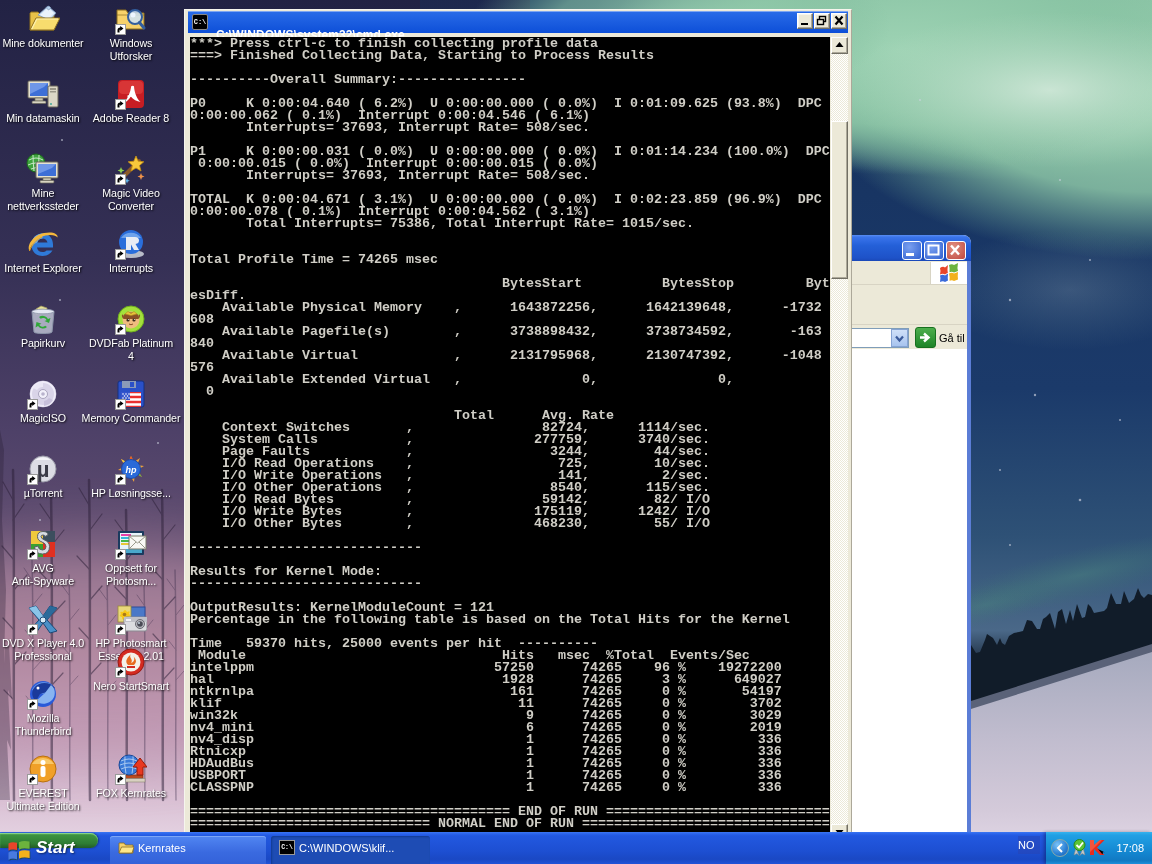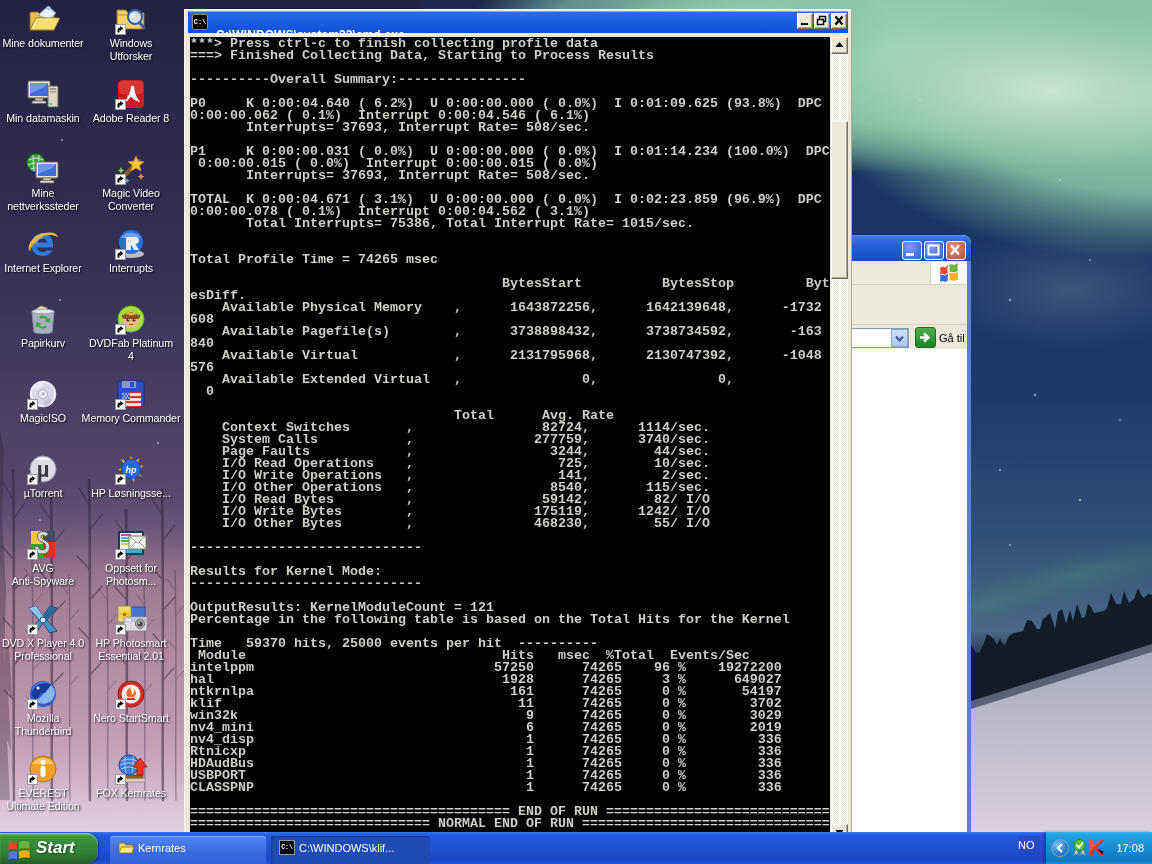--- a/index.html
+++ b/index.html
@@ -47,21 +47,21 @@
 #ielogo { position:absolute; right:4px; top:27px; width:37px; height:22px; background:#fff; border-left:1px solid #d8d4c4; }
 #ietool { position:absolute; left:3px; right:4px; top:51px; height:39px; background:#ece9d8; border-bottom:1px solid #d8d4c4; }
 #ieaddr { position:absolute; left:3px; right:4px; top:90px; height:24px; background:#ece9d8; }
 #iebody { position:absolute; left:3px; right:4px; top:114px; bottom:0; background:#fff; }
 #ieright { position:absolute; right:0; top:26px; bottom:0; width:4px; background:#5b7dd6; }
 #ieleft { position:absolute; left:0; top:26px; bottom:0; width:3px; background:#5b7dd6; }
 
 
 #taskbar { position:absolute; left:0; top:832px; width:1152px; height:32px; z-index:20;
   background:linear-gradient(#3b77f2 0%,#2a63ea 6%,#2258e0 12%,#1d4fd2 60%,#1a48c4 85%,#2153d8 100%); }
-#start { position:absolute; left:0; top:1px; width:98px; height:31px; border-radius:0 12px 12px 0;
+#start { position:absolute; left:0; top:1px; width:98px; height:15px; border-radius:0 12px 12px 0;
   background:linear-gradient(#6cb96c 0%,#3d9441 12%,#2e7d34 70%,#225c26 100%);
   box-shadow:inset 0 1px 1px #8cd98c, 1px 0 2px rgba(0,0,0,0.4); }
 #start .stxt { position:absolute; left:36px; top:4px; color:#fff; font:bold italic 17px/22px "Liberation Sans",sans-serif; text-shadow:1px 1px 2px rgba(0,0,0,0.5); }
 .tbtn { position:absolute; top:4px; height:36px; border-radius:3px; color:#fff; font:11px/24px "Liberation Sans",sans-serif; }
 #tb1 { left:110px; width:156px; background:linear-gradient(#5186f2,#3a6ae0 45%,#2f5cd4); box-shadow:inset 0 1px 0 #7ca6f6; }
 #tb2 { left:271px; width:159px; background:#1e4cb4; box-shadow:inset 1px 1px 2px #123a90; }
 #tray { position:absolute; right:0; top:0; width:106px; height:32px;
   background:linear-gradient(#35b2ee 0%,#21a0e4 10%,#1488d2 60%,#1179c2 90%,#1e90dc 100%);
   box-shadow:-2px 0 3px rgba(0,0,30,0.3); }
 #clock { position:absolute; right:8px; top:0; color:#fff; font:11px/32px "Liberation Sans",sans-serif; }
@@ -498,21 +498,21 @@
 <circle cx="11" cy="10" r="1.5" fill="#fff"></circle>
 <path d="M9 23 C14 28 24 26 27 19 C29 14 27 9 24 7 L18 15 Z" fill="#88b4f0"></path>
 </svg>
       <svg class="sc" width="11" height="11" viewBox="0 0 11 11" style="left:34px;top:21px">
 <rect x="0.5" y="0.5" width="10" height="10" fill="#fff" stroke="#9a9a9a"></rect>
 <path d="M2.5 8.5 L2.5 6 Q2.5 3.5 5.2 3.5 L5.2 2 L8.5 4.5 L5.2 7 L5.2 5.5 Q4.5 5.5 4.5 6.5 L4.5 8.5 Z" fill="#000"></path>
 </svg>
     </div>
     <div class="lbl">Mozilla<br>Thunderbird</div>
   </div>
-<div class="ico" style="left:81px;top:678px">
+<div class="ico" style="left:81px;top:646px">
     <div style="position:relative;width:100px;height:32px">
       <svg class="main" width="32" height="32" viewBox="0 0 32 32">
 <circle cx="16" cy="16" r="13" fill="#d42a20"></circle>
 <circle cx="16" cy="16" r="13" fill="none" stroke="#9a1a14" stroke-width="1"></circle>
 <circle cx="16" cy="16" r="9.5" fill="#f4f0e8"></circle>
 <path d="M16 8 C13 12 19 13 16 17 C21 15 19 11 18 9 C20 13 23 15 19 19 L13 19 C9 15 13 11 16 8 Z" fill="#e86a20"></path>
 <path d="M12 20 h8 v2 h-8 Z" fill="#d42a20"></path>
 </svg>
       <svg class="sc" width="11" height="11" viewBox="0 0 11 11" style="left:34px;top:21px">
 <rect x="0.5" y="0.5" width="10" height="10" fill="#fff" stroke="#9a9a9a"></rect>

